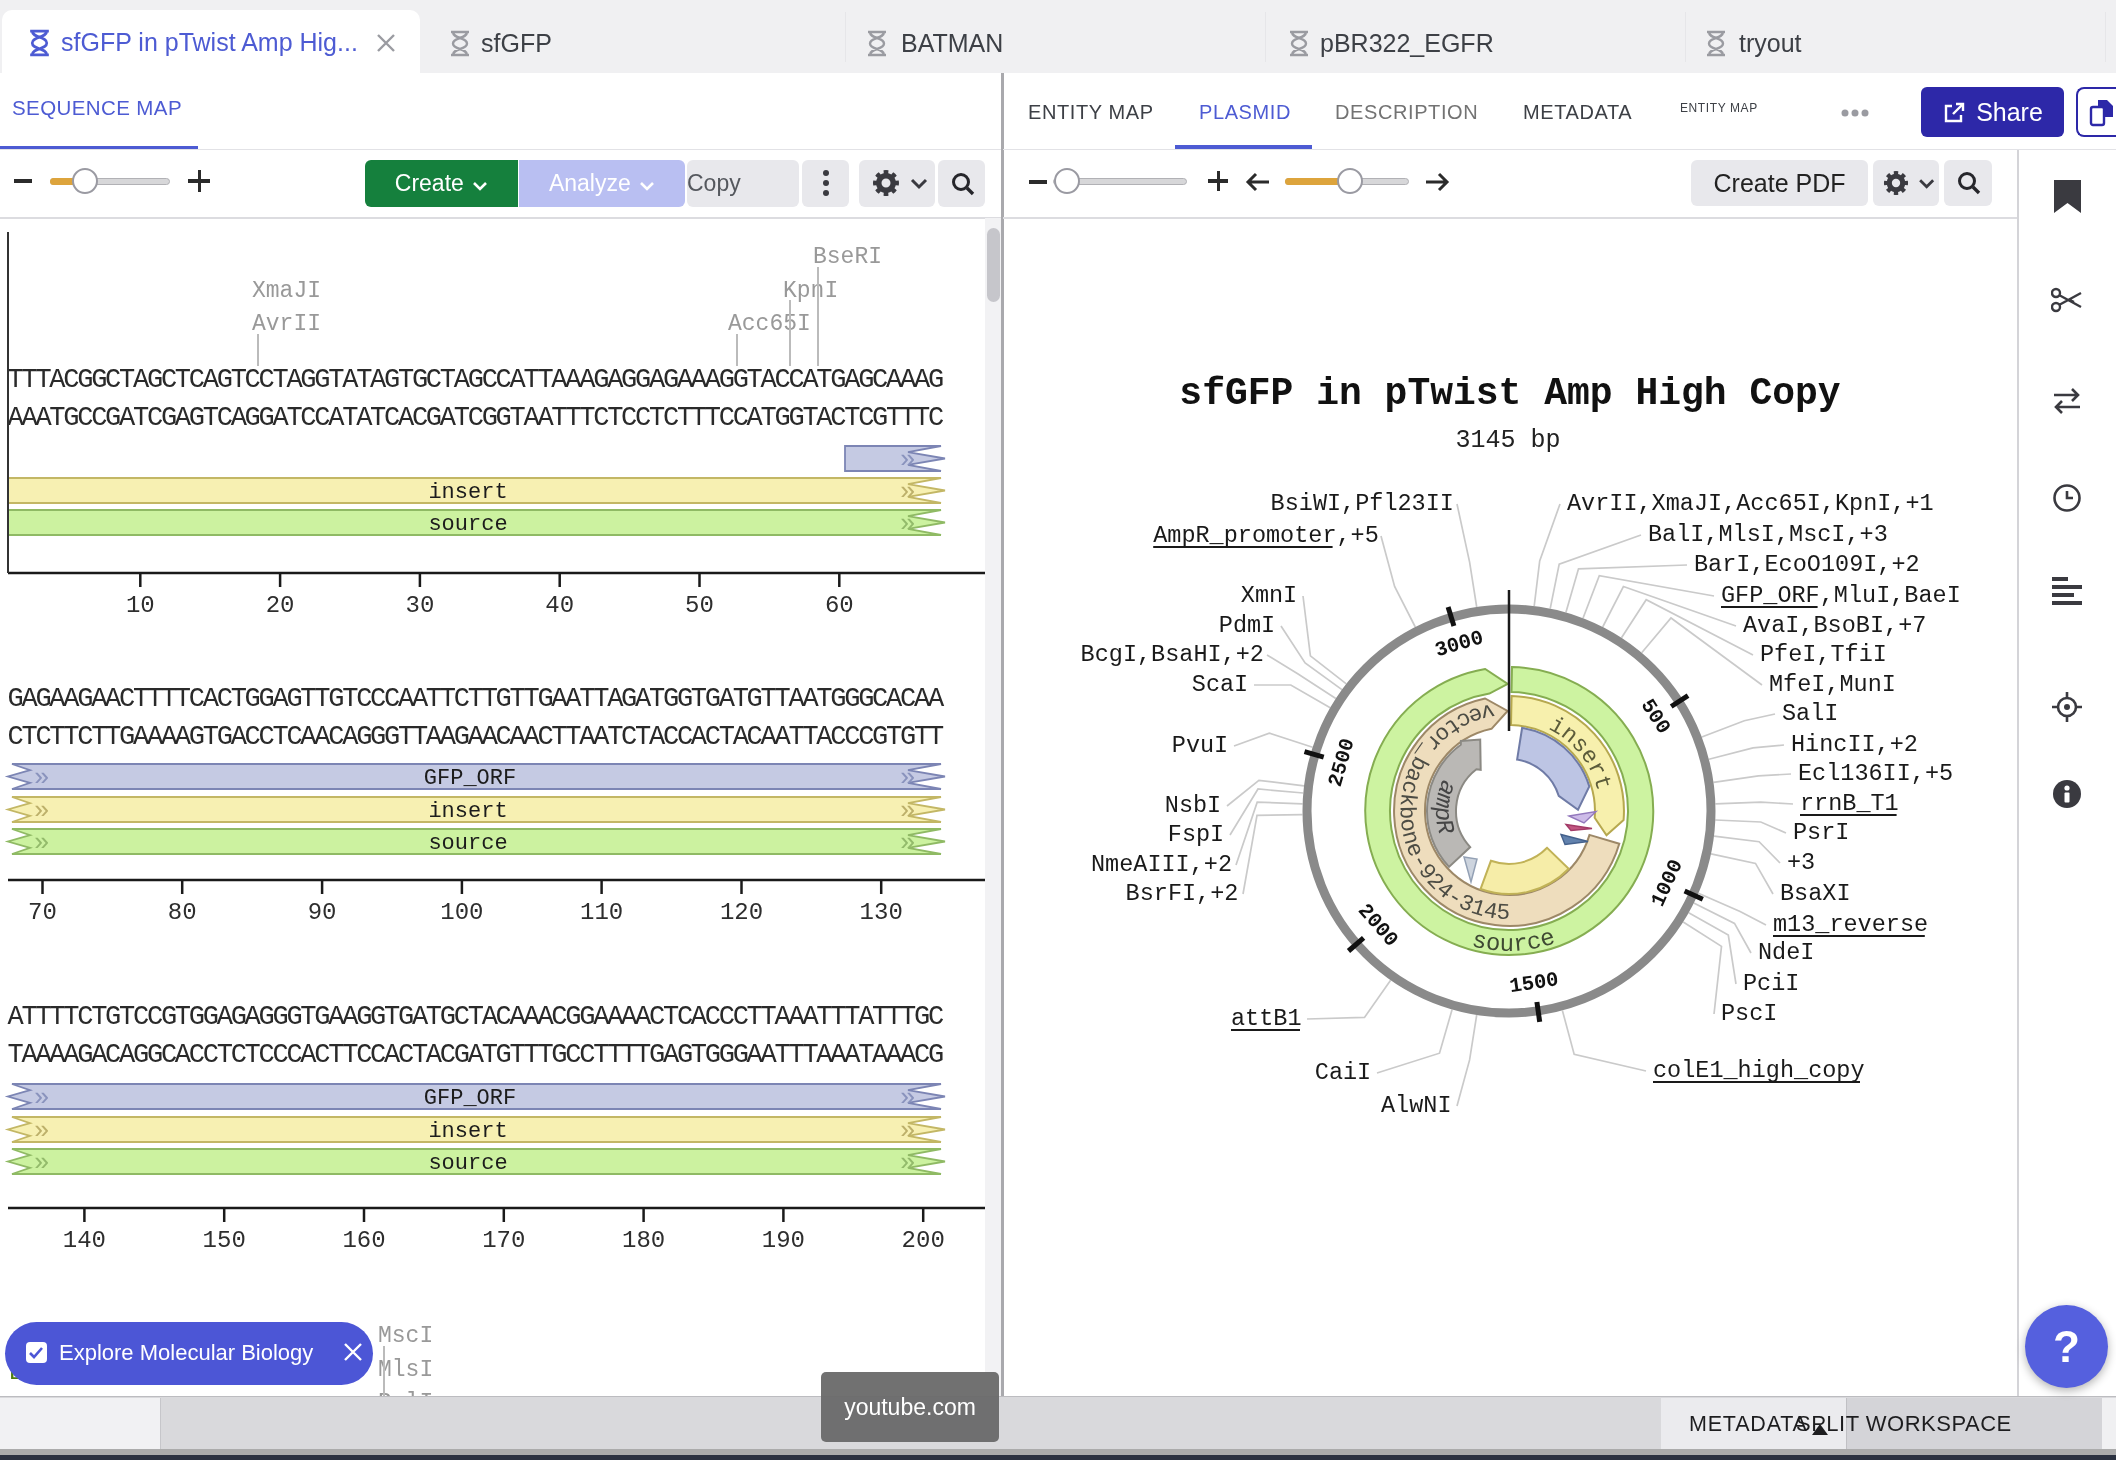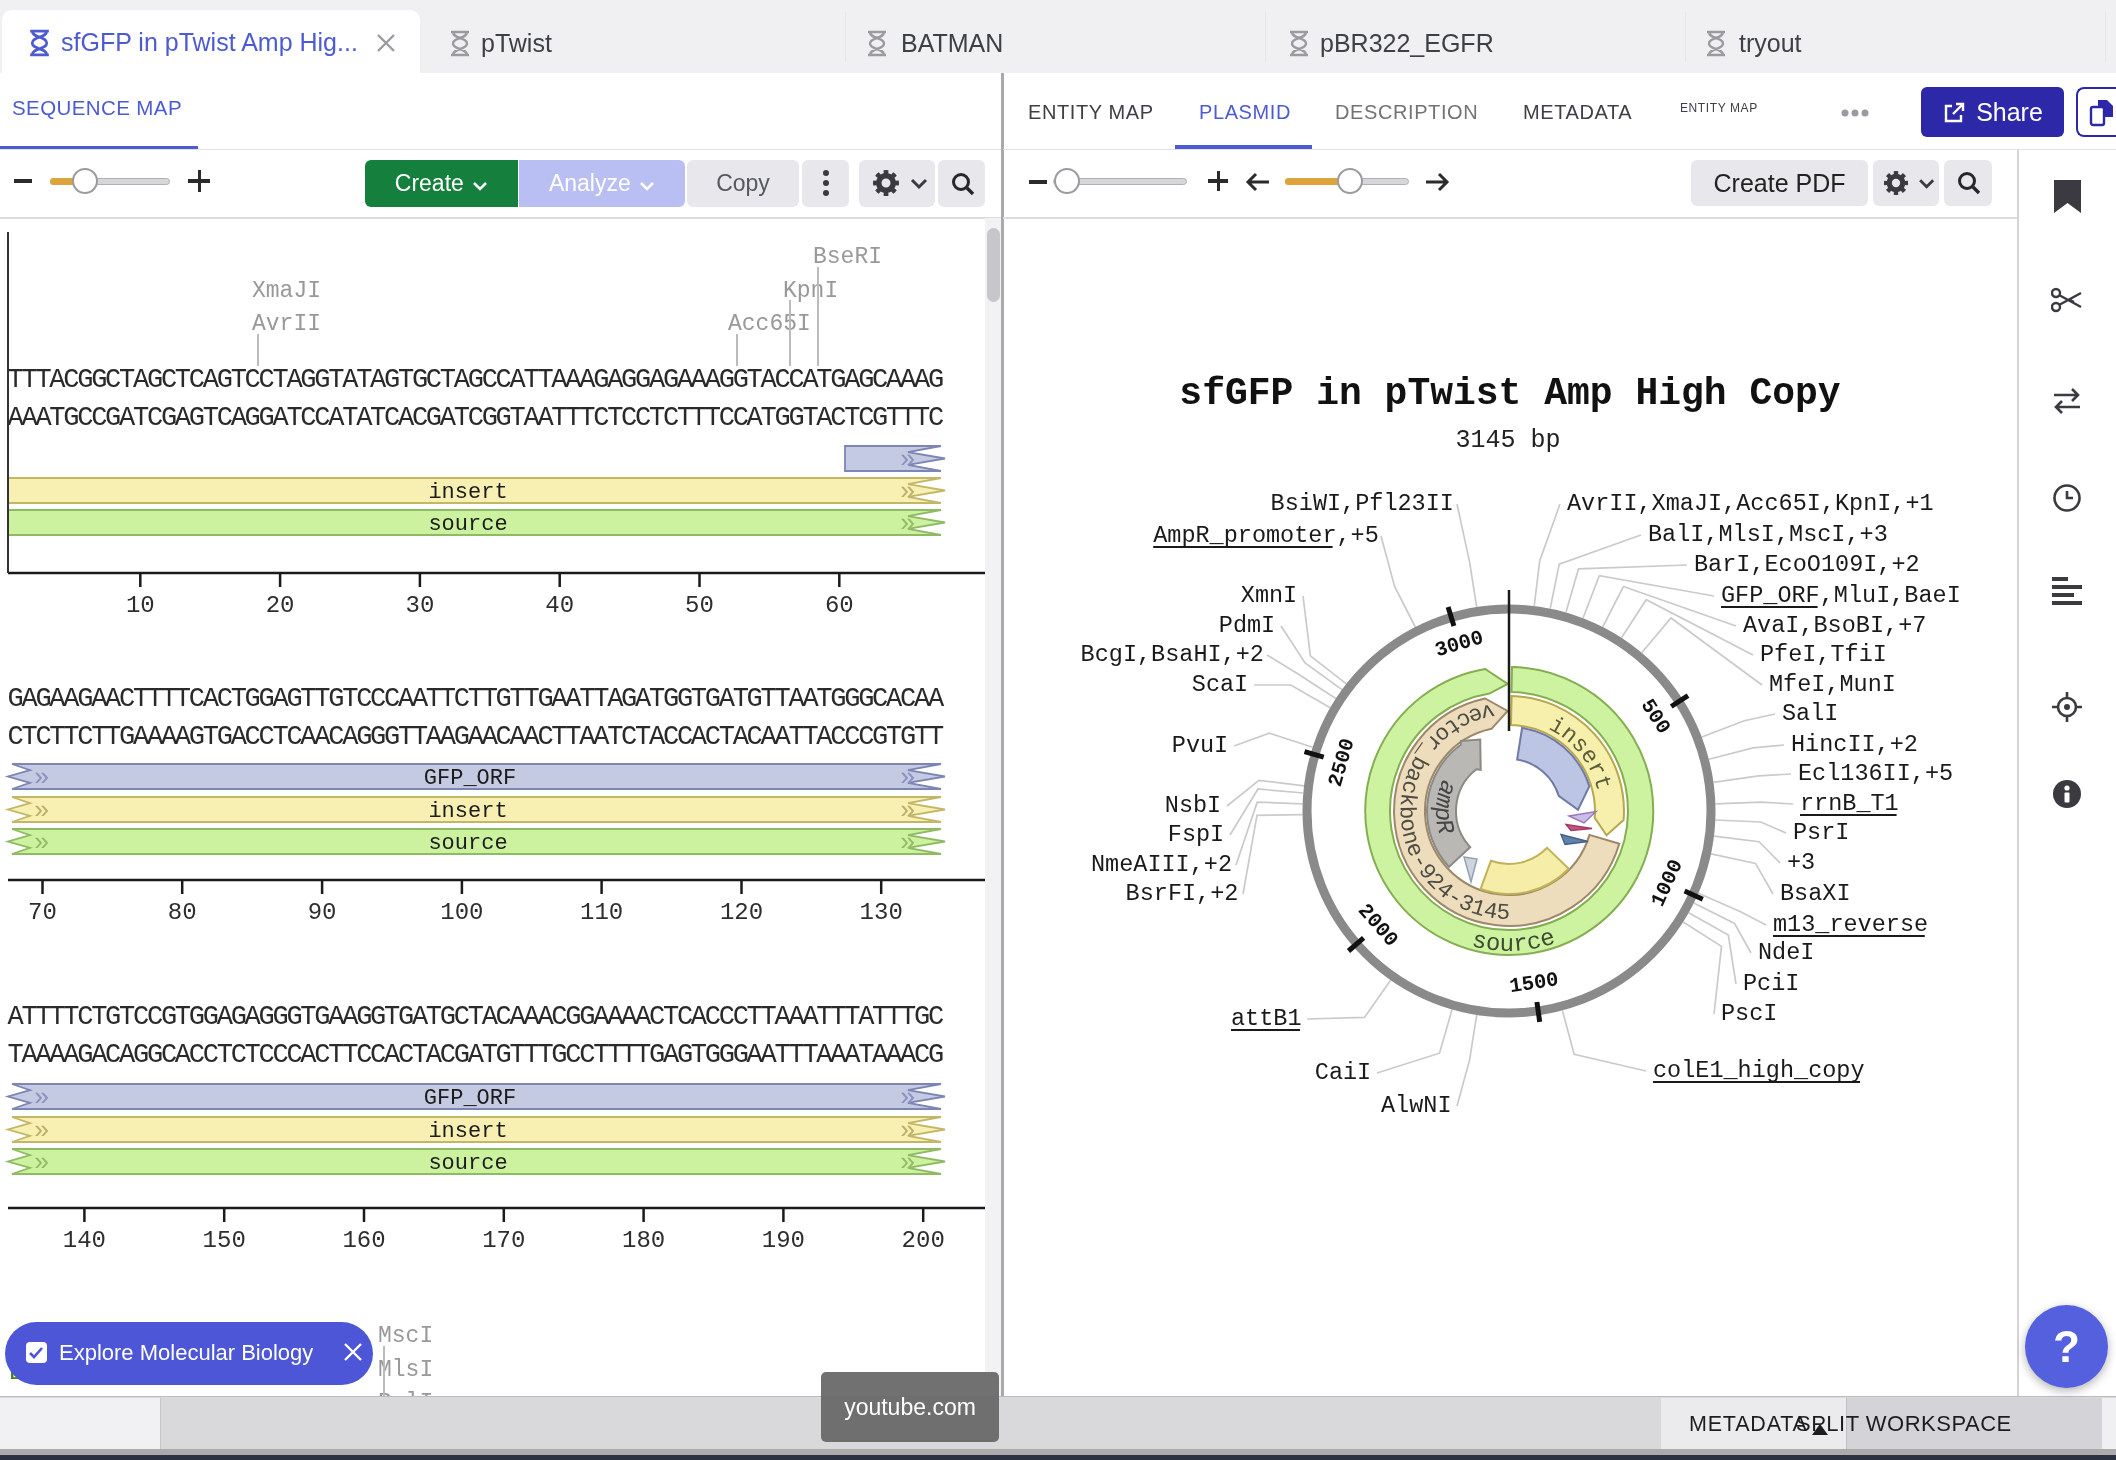--- a/index.html
+++ b/index.html
@@ -10,21 +10,21 @@
 <div class="abs" style="left:845px;top:12px;width:1px;height:50px;background:#e6e6e9"></div>
 <div class="abs" style="left:1265px;top:12px;width:1px;height:50px;background:#e6e6e9"></div>
 <div class="abs" style="left:1685px;top:12px;width:1px;height:50px;background:#e6e6e9"></div>
 <div class="abs" style="left:2105px;top:12px;width:1px;height:50px;background:#e6e6e9"></div>
 
 <svg class="abs" style="left:449px;top:30px" width="22" height="27" viewBox="0 0 22 27">
     <g stroke="#9a9ba1" stroke-width="2.4" fill="none">
       <path d="M2 2h18M2 25h18M4 2c0 7 14 5 14 11.5S4 18 4 25M18 2c0 7-14 5-14 11.5S18 18 18 25"></path>
     </g>
   </svg>
-<span class="abs" style="left:481px;top:29px;font-size:25px;color:#3d4046">pTwist</span>
+<span class="abs" style="left:481px;top:29px;font-size:25px;color:#3d4046">sfGFP</span>
 <svg class="abs" style="left:866px;top:30px" width="22" height="27" viewBox="0 0 22 27">
     <g stroke="#9a9ba1" stroke-width="2.4" fill="none">
       <path d="M2 2h18M2 25h18M4 2c0 7 14 5 14 11.5S4 18 4 25M18 2c0 7-14 5-14 11.5S18 18 18 25"></path>
     </g>
   </svg>
 <span class="abs" style="left:901px;top:29px;font-size:25px;color:#3d4046">BATMAN</span>
 <svg class="abs" style="left:1288px;top:30px" width="22" height="27" viewBox="0 0 22 27">
     <g stroke="#9a9ba1" stroke-width="2.4" fill="none">
       <path d="M2 2h18M2 25h18M4 2c0 7 14 5 14 11.5S4 18 4 25M18 2c0 7-14 5-14 11.5S18 18 18 25"></path>
     </g>
@@ -59,21 +59,21 @@
 <div class="abs" style="left:50px;top:178px;width:28px;height:7px;border-radius:4px 0 0 4px;background:#dda43c"></div>
 <div class="abs" style="left:72px;top:168px;width:26px;height:26px;border-radius:50%;background:#fff;border:2px solid #9a9aa2"></div>
 <div class="abs" style="left:188px;top:179px;width:22px;height:3.5px;background:#2b2b2b"></div>
 <div class="abs" style="left:197.5px;top:170px;width:3.5px;height:22px;background:#2b2b2b"></div>
 <div class="abs" style="left:365px;top:160px;width:153px;height:47px;background:#15803d;border-radius:6px 0 0 6px;color:#fff;font-size:23px;line-height:47px;text-align:center">Create <svg width="16" height="10" viewBox="0 0 16 10" style="margin-left:2px">
       <path d="M2 2l6 6 6-6" stroke="#fff" stroke-width="2.6" fill="none"></path>
     </svg></div>
 <div class="abs" style="left:519px;top:160px;width:166px;height:47px;background:#b9bff2;border-radius:0 6px 6px 0;color:#fff;font-size:23px;line-height:47px;text-align:center">Analyze <svg width="16" height="10" viewBox="0 0 16 10" style="margin-left:2px">
       <path d="M2 2l6 6 6-6" stroke="#fff" stroke-width="2.6" fill="none"></path>
     </svg></div>
-<div class="abs" style="left:687px;top:160px;width:112px;height:47px;background:#e8e8ec;border-radius:6px;color:#55585e;font-size:23px;line-height:47px;text-align:center">Copy</div>
+<div class="abs" style="left:687px;top:160px;width:112px;height:47px;background:#e8e8ec;border-radius:6px;color:#55585e;font-size:23px;line-height:47px;">Copy</div>
 <div class="abs" style="left:802px;top:160px;width:47px;height:47px;background:#e8e8ec;border-radius:6px"></div>
 <svg class="abs" style="left:822px;top:169px" width="8" height="30">
     <g fill="#3a3a40">
       <circle cx="4" cy="4" r="3"></circle>
       <circle cx="4" cy="14" r="3"></circle>
       <circle cx="4" cy="24" r="3"></circle>
     </g>
   </svg>
 <div class="abs" style="left:859px;top:160px;width:76px;height:47px;background:#e8e8ec;border-radius:6px"></div>
 <svg class="abs" style="left:872px;top:169px" width="56" height="28" viewBox="0 0 56 28">

